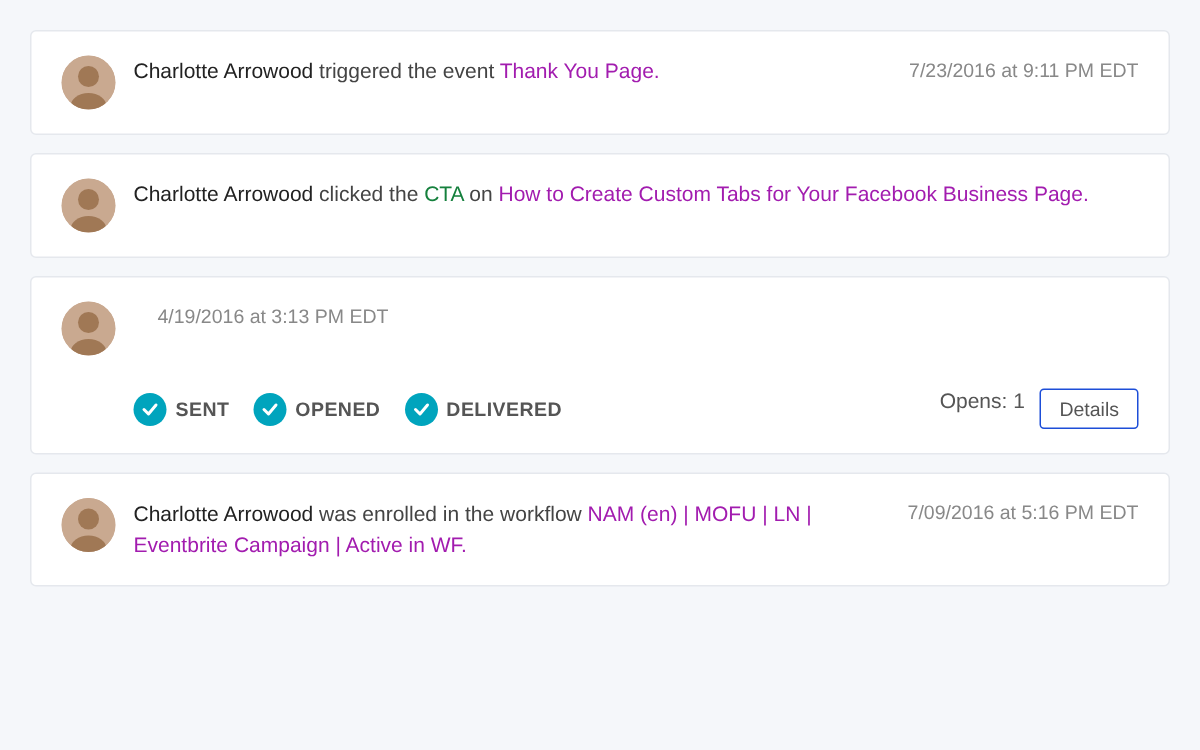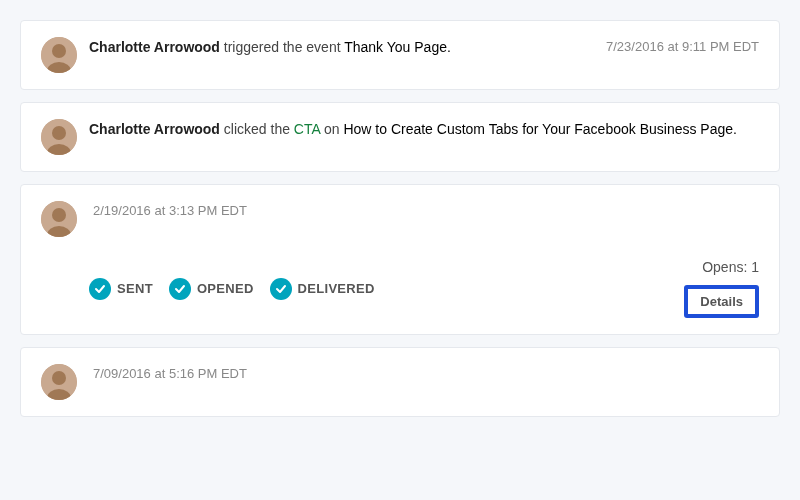--- a/index.html
+++ b/index.html
@@ -43,32 +43,32 @@
     .activity-content {
       flex: 1;
       line-height: 1.5;
     }
     .activity-text {
       color: #444;
       font-size: 14px;
     }
     .activity-text strong {
       color: #222;
-      font-weight: 700;
+      font-weight: 400;
     }
     .activity-text a, .link {
-      color: #000000;
+      color: #a21caf;
       text-decoration: none;
       cursor: pointer;
     }
     .activity-timestamp {
       font-size: 13px;
       color: #888;
       white-space: nowrap;
-      margin-left: 4px;
+      margin-left: 16px;
       flex-shrink: 0;
       align-self: flex-start;
       padding-top: 2px;
     }
     .activity-main-row {
       display: flex;
       align-items: flex-start;
       width: 100%;
       gap: 12px;
     }
@@ -108,35 +108,33 @@
       width: 22px;
       height: 22px;
       border-radius: 50%;
       border: 2px solid #ccc;
       background: #fff;
       flex-shrink: 0;
     }
     .opens-info {
       margin-left: auto;
       display: flex;
-      align-items: flex-end;
+      align-items: flex-start;
       gap: 10px;
       font-size: 14px;
       color: #555;
-      flex-direction: column;
     }
     .details-btn {
       padding: 5px 12px;
-      border: 4px solid #1d4ed8;
+      border: 1px solid #1d4ed8;
       border-radius: 3px;
       background: #fff;
       font-size: 13px;
       color: #555;
       cursor: pointer;
-      font-weight: bold;
     }
   </style>
 </head>
 <body>
 
 <div id="activities-container">
     <div class="activity-card">
       <div class="activity-main-row">
         <div class="avatar">
           <svg viewBox="0 0 36 36" xmlns="http://www.w3.org/2000/svg">
@@ -163,21 +161,21 @@
     </div>
     <div class="activity-card expanded">
       <div class="activity-main-row">
         <div class="avatar">
           <svg viewBox="0 0 36 36" xmlns="http://www.w3.org/2000/svg">
     <circle cx="18" cy="18" r="18" fill="#c9a990"></circle>
     <circle cx="18" cy="14" r="7" fill="#a07855"></circle>
     <ellipse cx="18" cy="34" rx="12" ry="9" fill="#a07855"></ellipse>
   </svg>
         </div>
-        <div class="activity-timestamp">2/19/2016 at 3:13 PM EDT</div>
+        <div class="activity-timestamp">4/19/2016 at 3:13 PM EDT</div>
       </div>
       <div class="status-row">
         <div class="status-item">
           <div class="status-icon-check">
             <svg viewBox="0 0 12 12" fill="none" xmlns="http://www.w3.org/2000/svg">
     <polyline points="2,6 5,9 10,3" stroke="white" stroke-width="2" stroke-linecap="round" stroke-linejoin="round"></polyline>
   </svg>
           </div>
           <span>SENT</span>
         </div>
@@ -205,16 +203,17 @@
     </div>
     <div class="activity-card">
       <div class="activity-main-row">
         <div class="avatar">
           <svg viewBox="0 0 36 36" xmlns="http://www.w3.org/2000/svg">
     <circle cx="18" cy="18" r="18" fill="#c9a990"></circle>
     <circle cx="18" cy="14" r="7" fill="#a07855"></circle>
     <ellipse cx="18" cy="34" rx="12" ry="9" fill="#a07855"></ellipse>
   </svg>
         </div>
+        <div class="activity-content"><span class="activity-text"><strong>Charlotte Arrowood</strong> was enrolled in the workflow <a>NAM (en) | MOFU | LN | Eventbrite Campaign | Active in WF.</a></span></div>
         <div class="activity-timestamp">7/09/2016 at 5:16 PM EDT</div>
       </div>
     </div>
   </div>
 
 </body></html>

